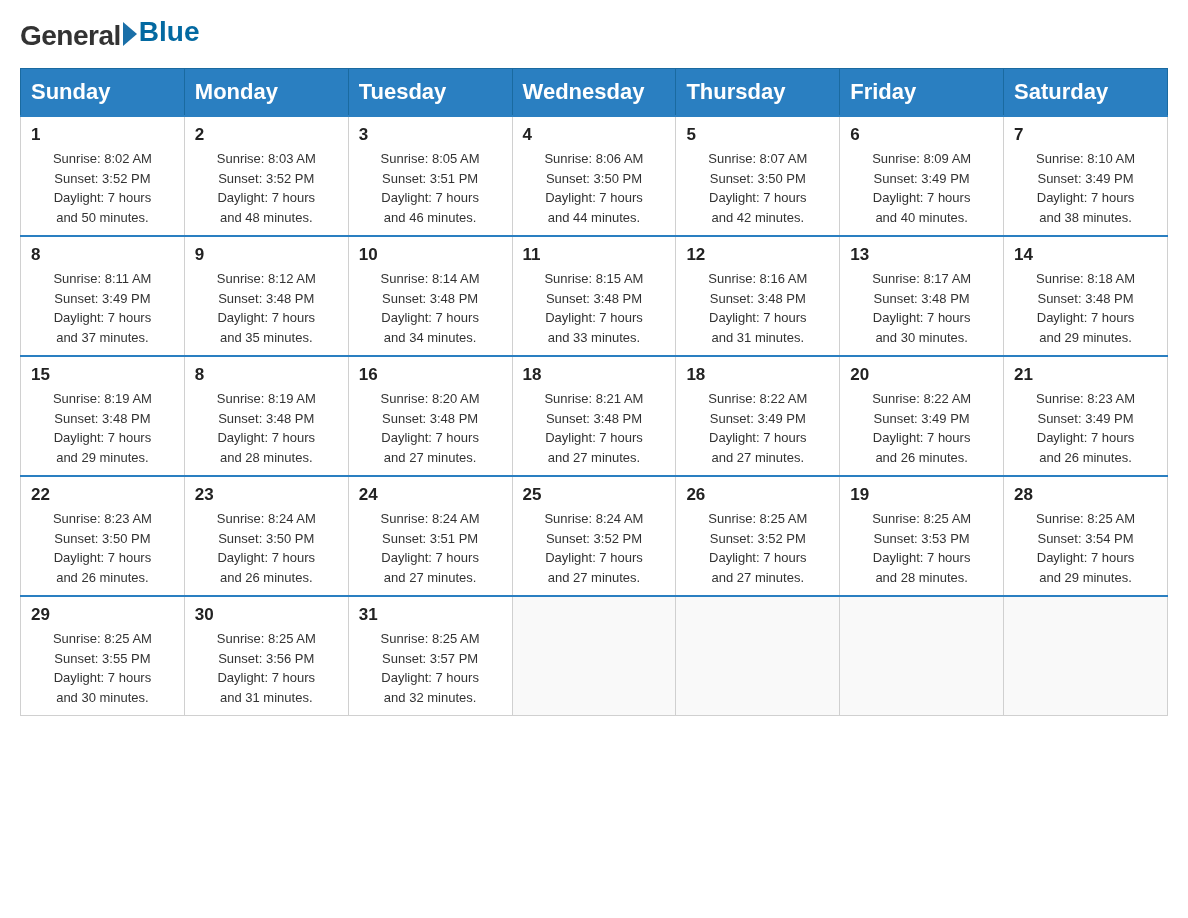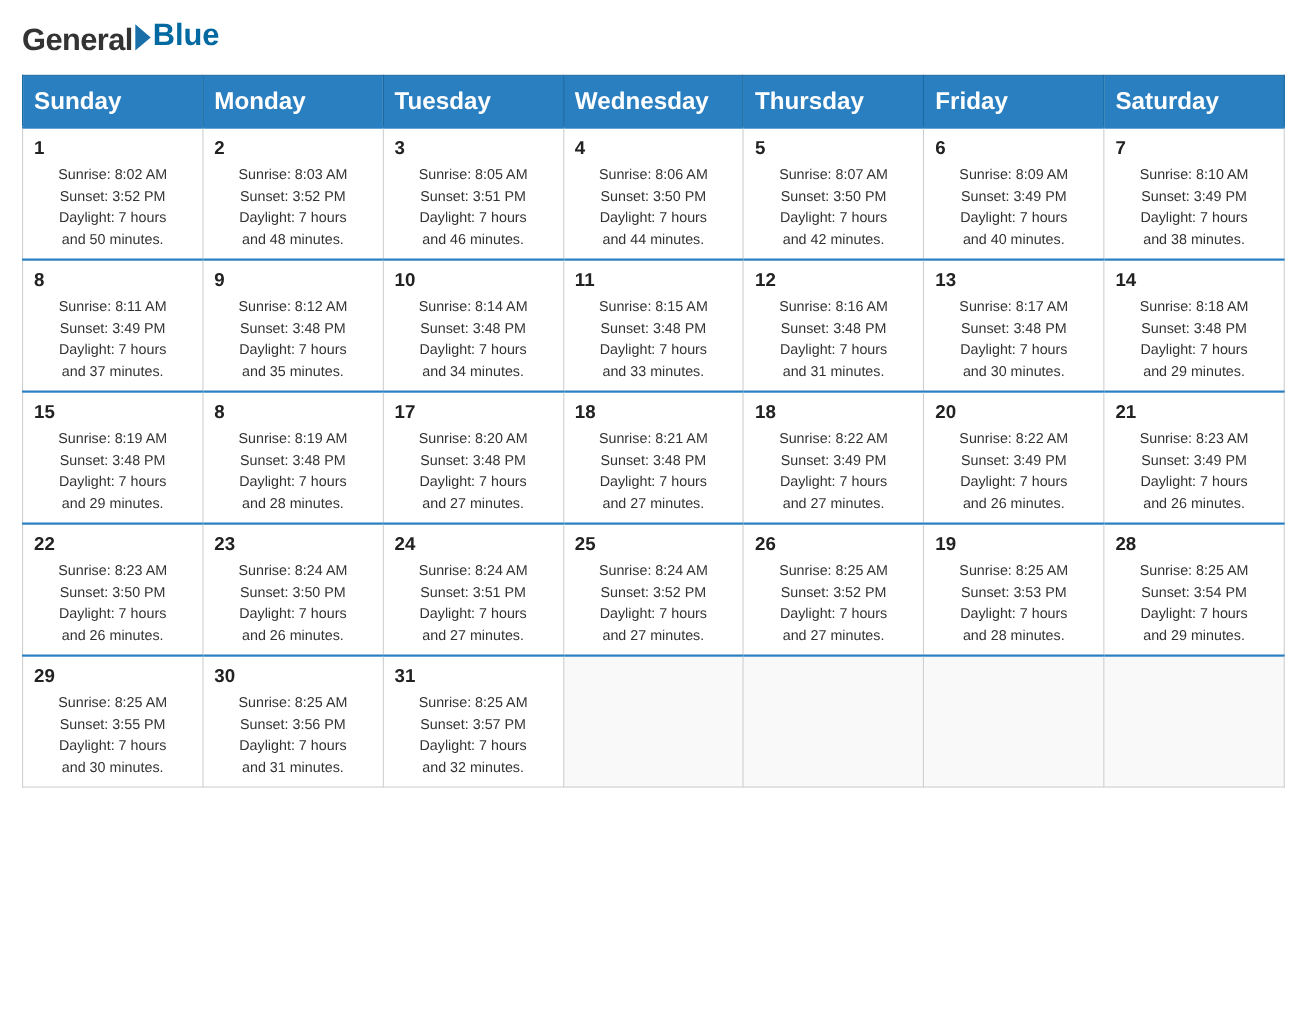--- a/index.html
+++ b/index.html
@@ -193,21 +193,21 @@
       <tr>
         <td>
           <span class="day-number">15</span>
           <div class="day-info">Sunrise: 8:19 AM<br>Sunset: 3:48 PM<br>Daylight: 7 hours<br>and 29 minutes.</div>
         </td>
         <td>
           <span class="day-number">8</span>
           <div class="day-info">Sunrise: 8:19 AM<br>Sunset: 3:48 PM<br>Daylight: 7 hours<br>and 28 minutes.</div>
         </td>
         <td>
-          <span class="day-number">17</span>
+          <span class="day-number">16</span>
           <div class="day-info">Sunrise: 8:20 AM<br>Sunset: 3:48 PM<br>Daylight: 7 hours<br>and 27 minutes.</div>
         </td>
         <td>
           <span class="day-number">18</span>
           <div class="day-info">Sunrise: 8:21 AM<br>Sunset: 3:48 PM<br>Daylight: 7 hours<br>and 27 minutes.</div>
         </td>
         <td>
           <span class="day-number">18</span>
           <div class="day-info">Sunrise: 8:22 AM<br>Sunset: 3:49 PM<br>Daylight: 7 hours<br>and 27 minutes.</div>
         </td>

